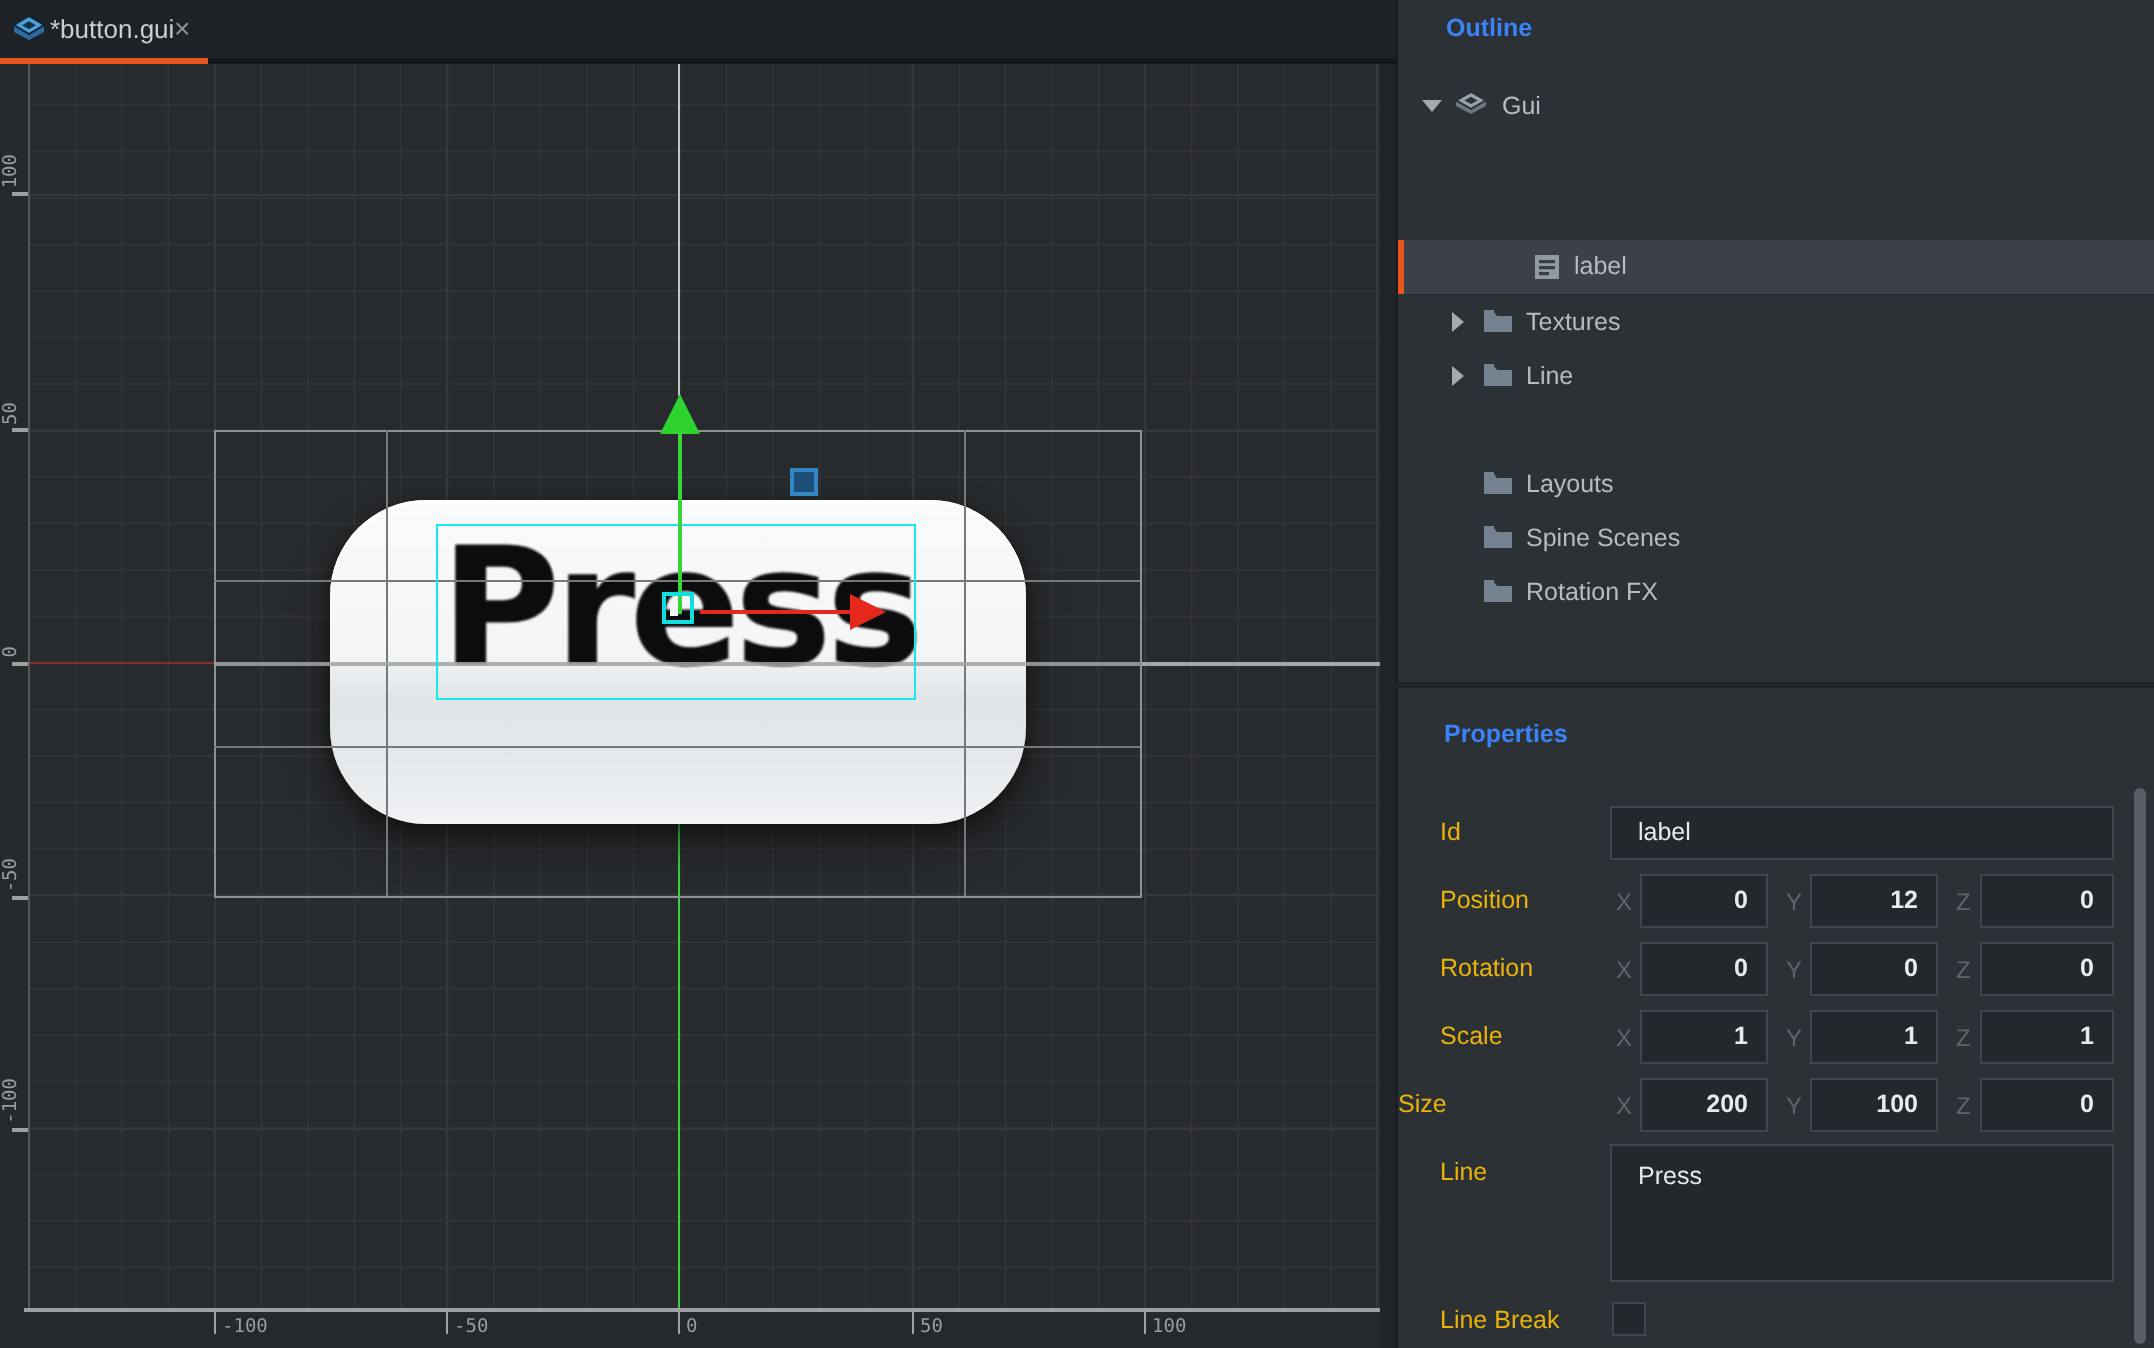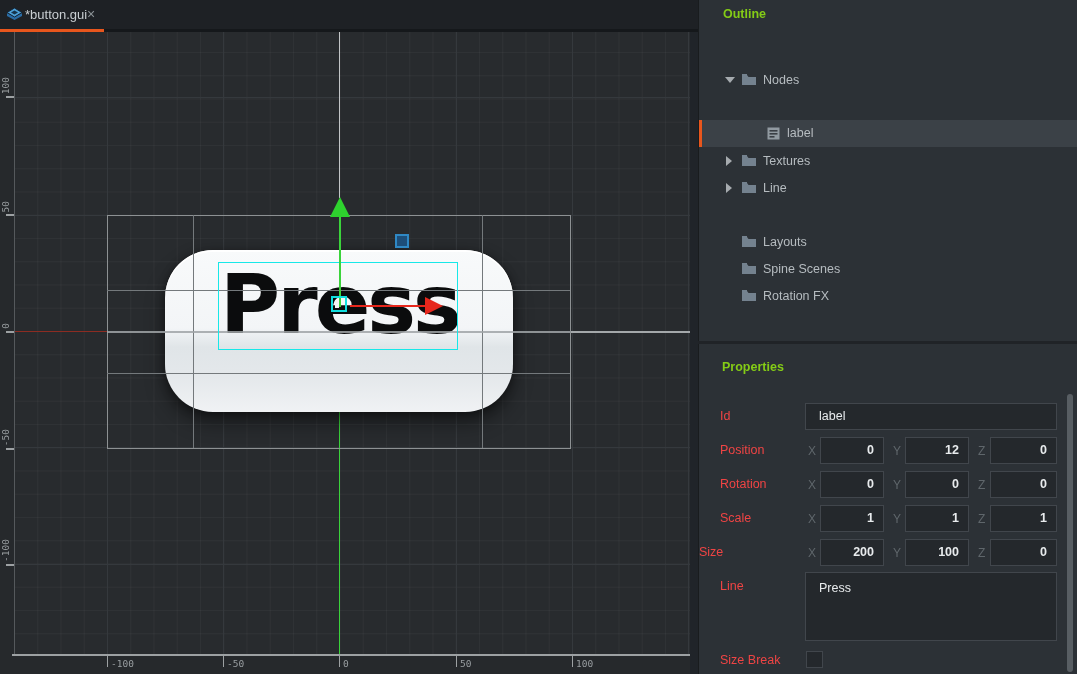--- a/index.html
+++ b/index.html
@@ -60,35 +60,35 @@
   .ylabel{left:0px;width:12px;writing-mode:vertical-rl;transform:rotate(180deg);
     font-family:"DejaVu Sans Mono",monospace;font-size:9.5px;color:#999ea1;}
   #ruler-bottom{left:0;top:654px;width:690px;height:20px;background:#26292c;}
   #ruler-bottom-line{left:12px;top:0;width:678px;height:2px;background:#9da1a3;}
   .xtick{top:0;width:1px;height:13px;background:#9da1a3;}
   .xlabel{top:4px;font-family:"DejaVu Sans Mono",monospace;font-size:9.5px;color:#999ea1;}
   #canvas-edge{left:690px;top:32px;width:8px;height:642px;background:#202429;}
 
   
   #panel{left:698px;top:0;width:379px;height:674px;background:#2c3136;border-left:1px solid #191c1e;}
-  .panel-header{font-size:12.5px;font-weight:bold;color:#84cc16;}
+  .panel-header{font-size:12.5px;font-weight:bold;color:#3b82f6;}
   #outline-header{left:24px;top:7px;}
   .tree-row{left:0;width:379px;height:27px;}
   .tree-row .rowlabel{position:absolute;top:6px;font-size:12.5px;color:#b6bcc0;}
   .tree-row.selected{background:#3b4147;}
   .sel-bar{left:0;top:0;width:3px;height:27px;background:#e8561d;}
   .tri-down{width:0;height:0;border-left:5px solid transparent;border-right:5px solid transparent;
     border-top:6px solid #a6abaf;}
   .tri-right{width:0;height:0;border-top:5px solid transparent;border-bottom:5px solid transparent;
     border-left:6px solid #a6abaf;}
   .tree-icon{top:6px;}
 
   #panel-divider{left:698px;top:341px;width:379px;height:3px;background:#202327;}
   #props-header{left:24px;top:360px;}
-  .prop-label{font-size:12.5px;color:#ef4444;}
+  .prop-label{font-size:12.5px;color:#eab308;}
   .field{background:#24282c;border:1px solid #41464c;box-sizing:border-box;
     font-size:12.5px;color:#e8ebed;}
   #id-field{left:107px;top:403px;width:252px;height:27px;line-height:25px;padding-left:13px;}
   .axis-letter{font-size:12px;color:#5f666b;}
   .vfield{width:64px;height:27px;line-height:25px;text-align:right;padding-right:9px;font-weight:bold;}
   #text-field{left:107px;top:572px;width:252px;height:69px;padding:8px 0 0 13px;}
   #linebreak-box{left:108px;top:651px;width:17px;height:17px;}
   #props-scrollbar{left:1067px;top:394px;width:6px;height:278px;border-radius:3px;background:#585e63;}
 </style>
 </head>
@@ -171,28 +171,30 @@
     <span class="abs xlabel" style="left:227px">-50</span>
     <span class="abs xlabel" style="left:343px">0</span>
     <span class="abs xlabel" style="left:460px">50</span>
     <span class="abs xlabel" style="left:576px">100</span>
   </div>
   <div class="abs" id="canvas-edge"></div>
 
   <div class="abs" id="panel">
     <div class="abs panel-header" id="outline-header">Outline</div>
 
-
-    <div class="abs tree-row" style="top:67px">
-      <div class="abs tri-down" style="left:26px;top:10px"></div>
-      <svg class="abs tree-icon" style="left:43px" width="14" height="12" viewBox="0 0 14 12">
-        <path d="M0,2 h5 l1.5,2 H14 v8 H0 Z M0,2 v-1 h5 v1 Z" fill="#74828f"></path>
-      </svg>
-      <span class="rowlabel" style="left:64px">Nodes</span>
-    </div>
+    <div class="abs tree-row" style="top:40px">
+      <div class="abs tri-down" style="left:710px;left:12px;top:10px"></div>
+      <svg class="abs tree-icon" style="left:29px" width="15" height="13" viewBox="0 0 15 13">
+        <polygon points="7.5,8.5 15,4.5 15,7 7.5,11 0,7 0,4.5" fill="#6b7780"></polygon>
+        <polygon points="7.5,0 15,4.2 7.5,8.4 0,4.2" fill="#97a3ac" stroke="#2c3136" stroke-width="1"></polygon>
+        <polygon points="7.5,2.4 10.8,4.2 7.5,6 4.2,4.2" fill="#2c3136"></polygon>
+      </svg>
+      <span class="rowlabel" style="left:52px">Gui</span>
+    </div>
+
 
 
     <div class="abs tree-row selected" style="top:120px">
       <div class="abs sel-bar"></div>
       <svg class="abs tree-icon" style="left:68px;top:7px" width="13" height="13" viewBox="0 0 13 13">
         <rect x="0.5" y="0.5" width="12" height="12" fill="#919aa1"></rect>
         <rect x="2.5" y="3" width="8" height="1.6" fill="#3a3f45"></rect>
         <rect x="2.5" y="6" width="8" height="1.6" fill="#3a3f45"></rect>
         <rect x="2.5" y="9" width="5" height="1.6" fill="#3a3f45"></rect>
       </svg>
@@ -273,17 +275,17 @@
   <span class="abs axis-letter" style="left:808px;top:546px">X</span>
   <div class="abs field vfield" style="left:820px;top:539px">200</div>
   <span class="abs axis-letter" style="left:893px;top:546px">Y</span>
   <div class="abs field vfield" style="left:905px;top:539px">100</div>
   <span class="abs axis-letter" style="left:978px;top:546px">Z</span>
   <div class="abs field vfield" style="left:990px;top:539px;width:67px">0</div>
 
   <span class="abs prop-label" style="left:720px;top:579px">Line</span>
   <div class="abs field" id="text-field" style="left:805px">Press</div>
 
-  <span class="abs prop-label" style="left:720px;top:653px">Size Break</span>
+  <span class="abs prop-label" style="left:720px;top:653px">Line Break</span>
   <div class="abs field" id="linebreak-box" style="left:806px"></div>
 
   <div class="abs" id="props-scrollbar"></div>
 </div>
 
 </body></html>

